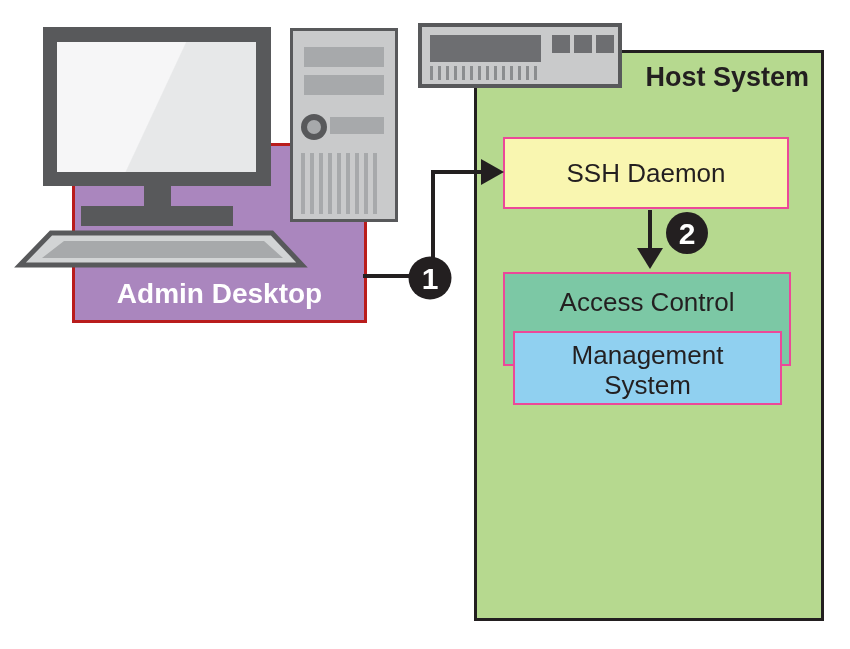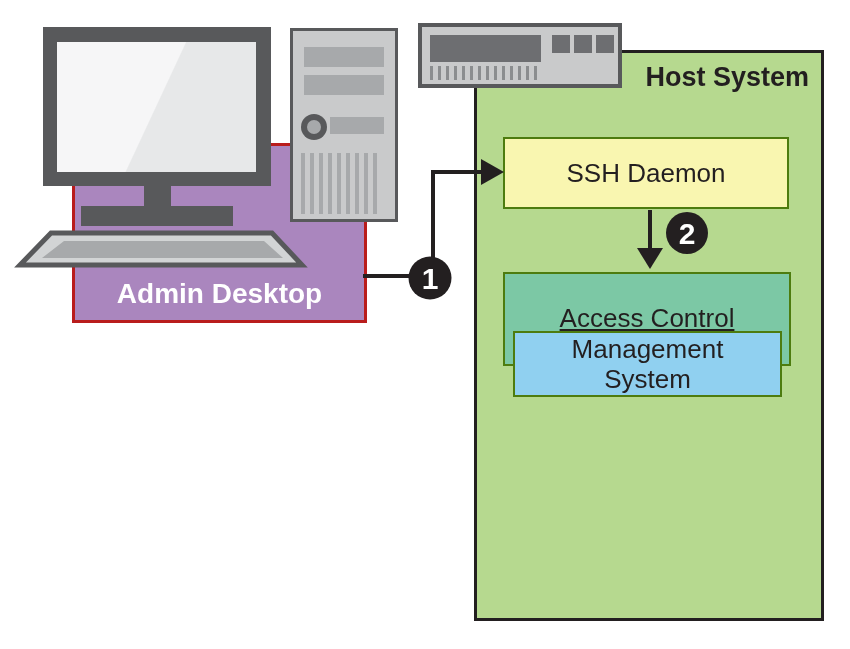--- a/index.html
+++ b/index.html
@@ -7,24 +7,24 @@
     position:relative;width:850px;height:649px;background:#ffffff;overflow:hidden;
     font-family:"Liberation Sans","DejaVu Sans",sans-serif;color:#231f20;
   }
   .abs{position:absolute;box-sizing:border-box;}
 
   
   .host-box{left:474px;top:50px;width:350px;height:571px;background:#b6d98f;border:3px solid #231f20;}
   .host-label{position:absolute;top:9px;right:12px;font-size:27px;font-weight:700;color:#231f20;}
 
   
-  .node{border:2px solid #4d7c0f;font-size:26px;color:#231f20;text-align:center;}
+  .node{border:2px solid #ec4899;font-size:26px;color:#231f20;text-align:center;}
   .ssh-box{left:503px;top:137px;width:286px;height:72px;background:#f9f6b0;display:flex;align-items:center;justify-content:center;}
-  .access-box{left:503px;top:272px;width:288px;height:94px;background:#7cc8a5;padding-top:29px;text-decoration:underline;}
-  .socket-box{left:513px;top:331px;width:269px;height:66px;background:#90d0f0;line-height:30px;padding-top:1px;}
+  .access-box{left:503px;top:272px;width:288px;height:94px;background:#7cc8a5;padding-top:13px;}
+  .socket-box{left:513px;top:331px;width:269px;height:74px;background:#90d0f0;line-height:30px;padding-top:7px;}
   .virt-box{left:495px;top:367px;width:306px;height:232px;background:#5f7dc2;color:#ffffff;}
   .virt-title{position:absolute;top:46px;left:0;width:100%;line-height:29px;text-align:center;}
   .guest-label{position:absolute;top:194px;left:0;width:100%;font-size:27px;text-align:center;color:#ffffff;}
 
   
   .server-icon{background:#c9cacb;border:4px solid #58595b;}
   .srv-bay{position:absolute;left:8px;top:8px;width:111px;height:27px;background:#6d6e71;}
   .srv-vent{position:absolute;left:8px;top:39px;width:111px;height:14px;
     background:repeating-linear-gradient(90deg,#8b8d8f 0 3px,#c9cacb 3px 8px);}
   .srv-leds{position:absolute;right:4px;top:8px;display:flex;gap:4px;}

